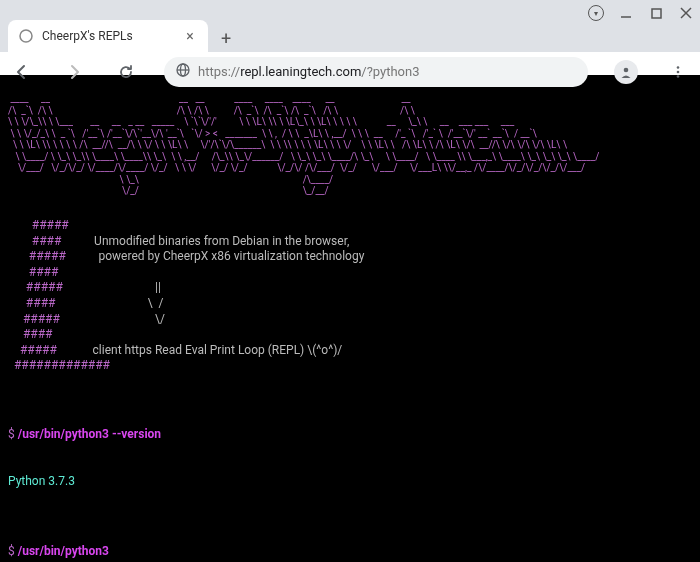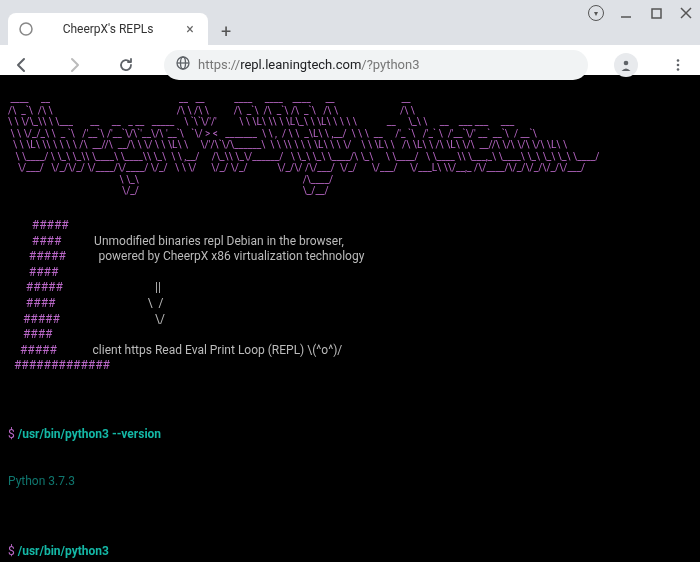--- a/index.html
+++ b/index.html
@@ -15,24 +15,23 @@
       overflow: hidden;
     }
     .browser-chrome {
       background: #dee1e6;
       height: 75px;
       border-bottom: 1px solid #ccc;
     }
     .tab-bar {
       display: flex;
       align-items: flex-end;
-      height: 45px;
+      height: 52px;
       padding-left: 8px;
       padding-right: 8px;
-      text-align: center;
     }
     .tab {
       background: #fff;
       height: 32px;
       border-radius: 8px 8px 0 0;
       display: flex;
       align-items: center;
       padding: 0 10px;
       gap: 8px;
       min-width: 200px;
@@ -197,25 +196,25 @@
       white-space: pre-wrap;
       color: #ccc;
     }
     .prompt-line {
       margin-top: 8px;
     }
     .prompt {
       color: #b968c7;
     }
     .cmd {
-      color: #14b8a6;
+      color: #d946ef;
       font-weight: bold;
     }
     .output {
-      color: #0f766e;
+      color: #5eead4;
     }
   </style>
 </head>
 <body>
 
 <div class="browser-chrome">
   <div class="window-controls">
     <span class="chevron-circle">▾</span>
     <span class="win-ctrl">
       <svg width="12" height="12" viewBox="0 0 12 12">
@@ -297,21 +296,21 @@
 /\  _`\  /\ \                                                  /\ \ /\ \          /\  _`\  /\  _`\ /\  _`\   /\ \                         /\ \                                              
 \ \ \/\_\\ \ \___       __     __   _ __   _____    \ `\`\/'/'         \ \ \L\ \\ \ \L\_\ \ \L\ \ \ \ \            __     \_\ \     __    ___ ___     ___   
  \ \ \/_/_\ \  _ `\   /'__`\ /'__`\/\`'__\/\ '__`\   `\/ &gt; &lt;   _______  \ \ ,  / \ \  _\L\ \ ,__/  \ \ \  __     /'_ `\   /'_` \  /'__`\/' __` __`\  / __`\ 
   \ \ \L\ \\ \ \ \ \ /\  __//\  __/\ \ \/ \ \ \L\ \     \/'/\`\/\______\  \ \ \\ \ \ \ \L\ \ \ \/    \ \ \L\ \   /\ \L\ \ /\ \L\ \/\  __//\ \/\ \/\ \/\ \L\ \
    \ \____/ \ \_\ \_\\ \____\ \____\\ \_\  \ \ ,__/     /\_\\ \_\/______/   \ \_\ \_\ \____/\ \_\     \ \____/   \ \____ \\ \___,_\ \____\ \_\ \_\ \_\ \____/
     \/___/   \/_/\/_/ \/____/\/____/ \/_/   \ \ \/      \/_/ \/_/            \/_/\/ /\/___/  \/_/      \/___/     \/___L\ \\/__,_ /\/____/\/_/\/_/\/_/\/___/ 
                                              \ \_\                                                                  /\____/                                  
                                               \/_/                                                                  \_/__/                                   </pre>
   <div class="banner">
 <span class="hash">        #####</span>
-<span class="hash">        ####</span><span>           Unmodified binaries repl Debian in the browser,</span>
+<span class="hash">        ####</span><span>           Unmodified binaries from Debian in the browser,</span>
 <span class="hash">       #####</span><span>           powered by CheerpX x86 virtualization technology</span>
 <span class="hash">       ####</span>
 <span class="hash">      #####</span><span>                               ||</span>
 <span class="hash">      ####</span><span>                               \  /</span>
 <span class="hash">     #####</span><span>                                \/</span>
 <span class="hash">     ####</span>
 <span class="hash">    #####</span><span>            client https Read Eval Print Loop (REPL) \(^o^)/</span>
 <span class="hash">  #############</span></div>
 
   <div class="session">

